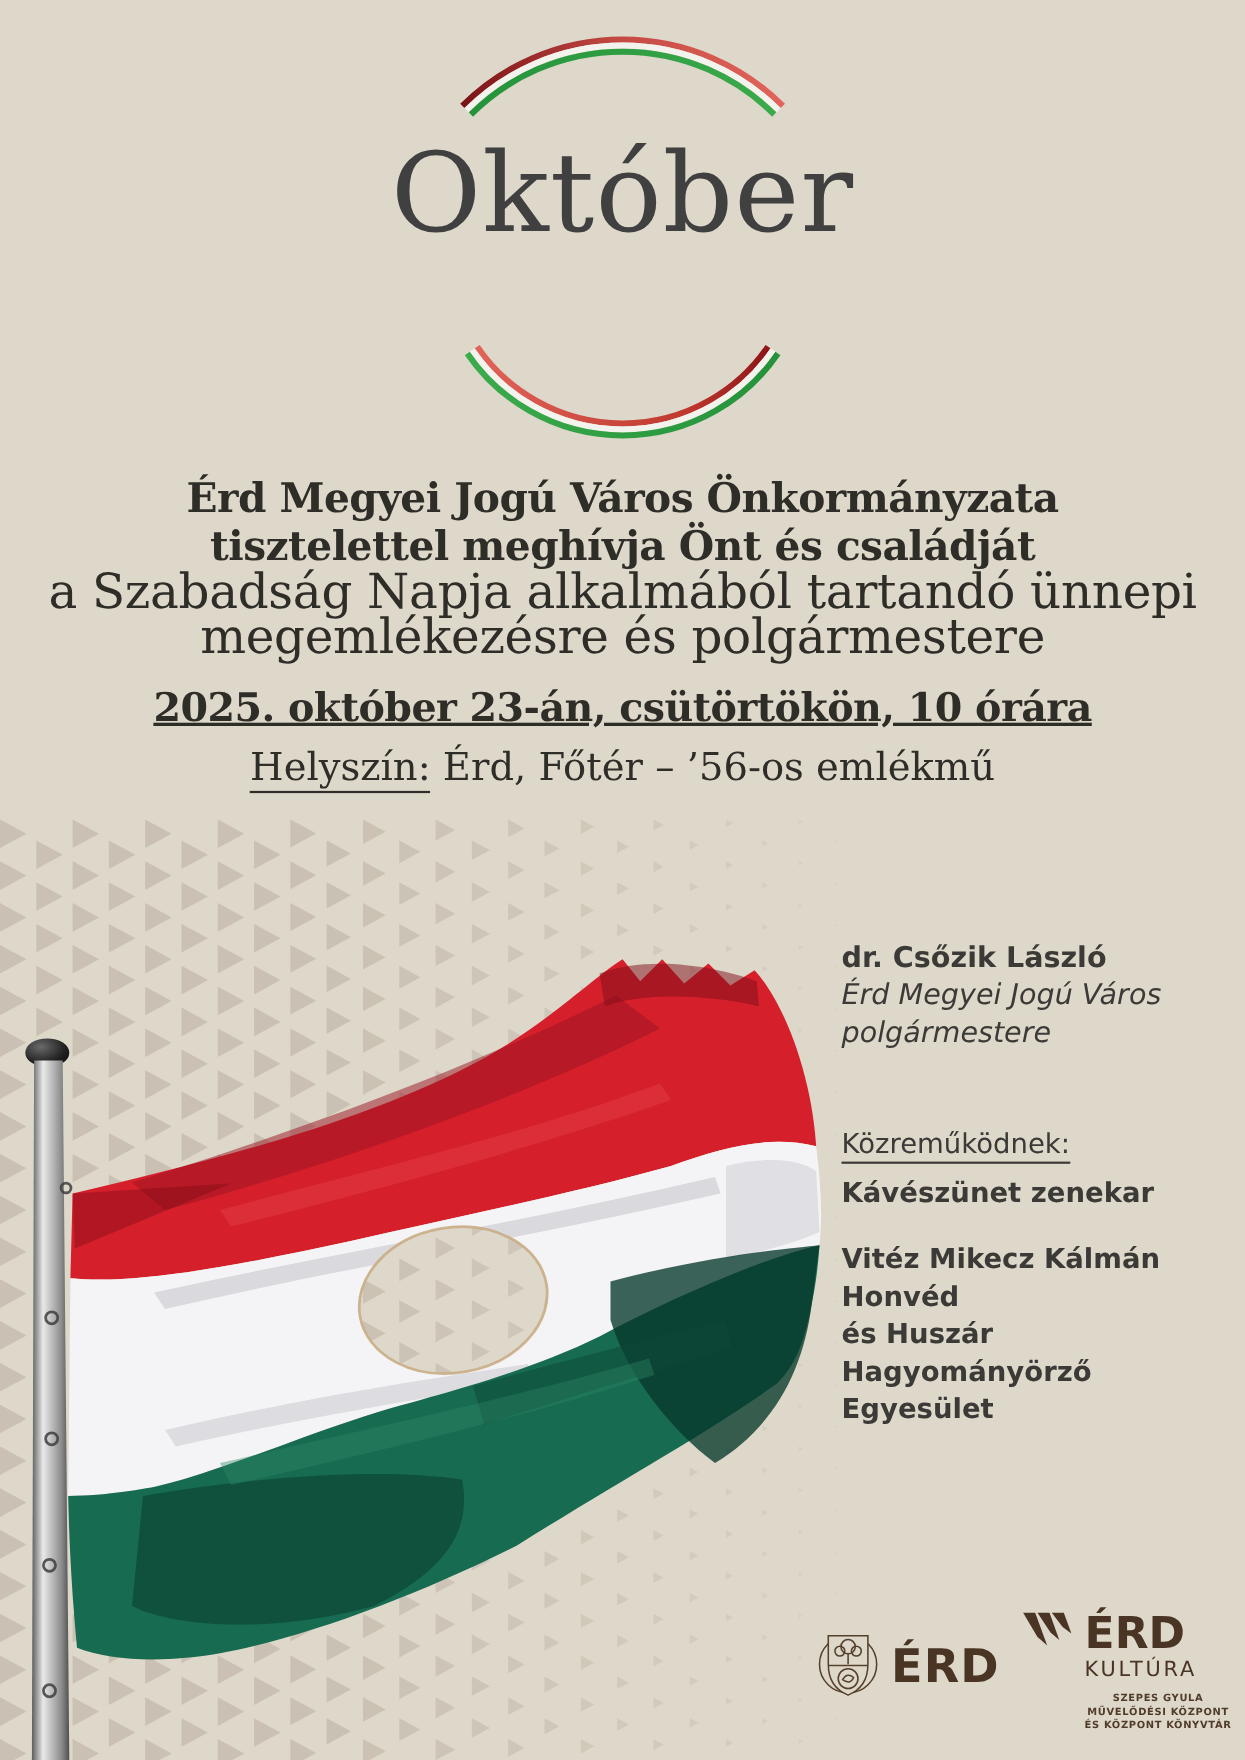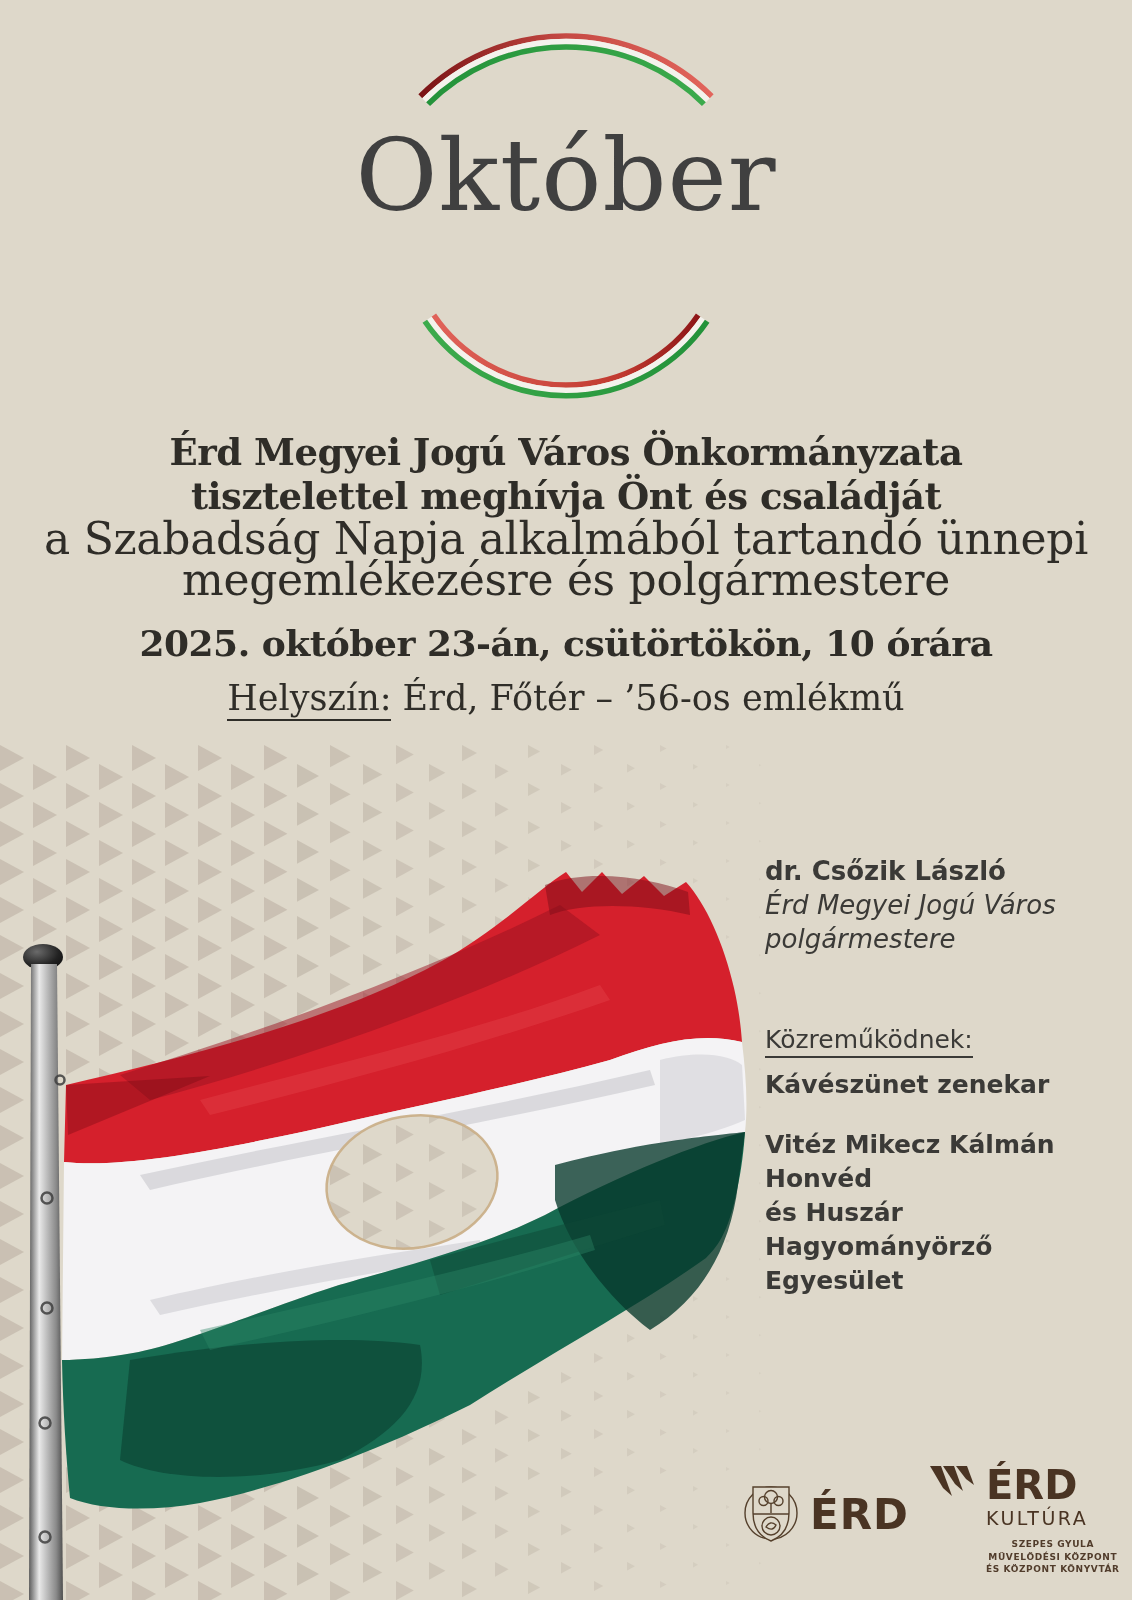--- a/index.html
+++ b/index.html
@@ -20,21 +20,21 @@
   .title-line1{font-size:100px;letter-spacing:1px;}
   .title-line2{font-size:100px;letter-spacing:2px;margin-top:4px;}
 
   
   .invite-block{
     position:absolute;left:0;top:430px;width:100%;
     text-align:center;color:#2f2d28;
   }
   .invite-bold{font-size:37px;font-weight:bold;line-height:44px;letter-spacing:-0.5px;}
   .invite-reg{font-size:44px;line-height:41px;letter-spacing:-0.3px;}
-  .invite-date{font-size:36px;font-weight:bold;margin-top:22px;letter-spacing:-0.5px;}
+  .invite-date{font-size:36px;font-weight:bold;margin-top:22px;letter-spacing:-0.5px;text-decoration:underline;}
   .invite-loc{font-size:35px;margin-top:14px;}
   .u{border-bottom:2px solid currentColor;padding-bottom:1px;}
 
   
   .speech-block,.contrib-block{
     position:absolute;left:765px;width:370px;
     font-family:"DejaVu Sans", sans-serif;color:#3b3a37;
   }
   .speech-block{top:836px;}
   .contrib-block{top:1024px;}

